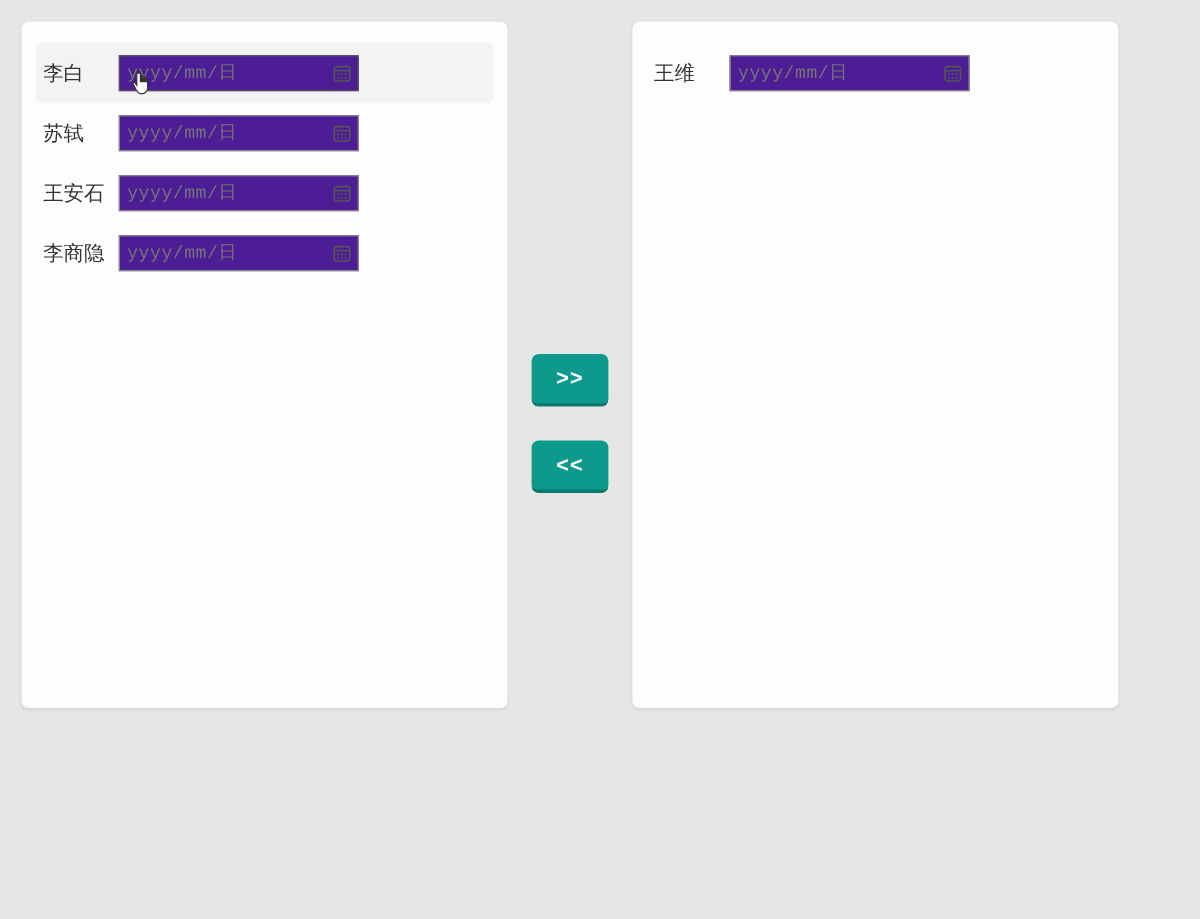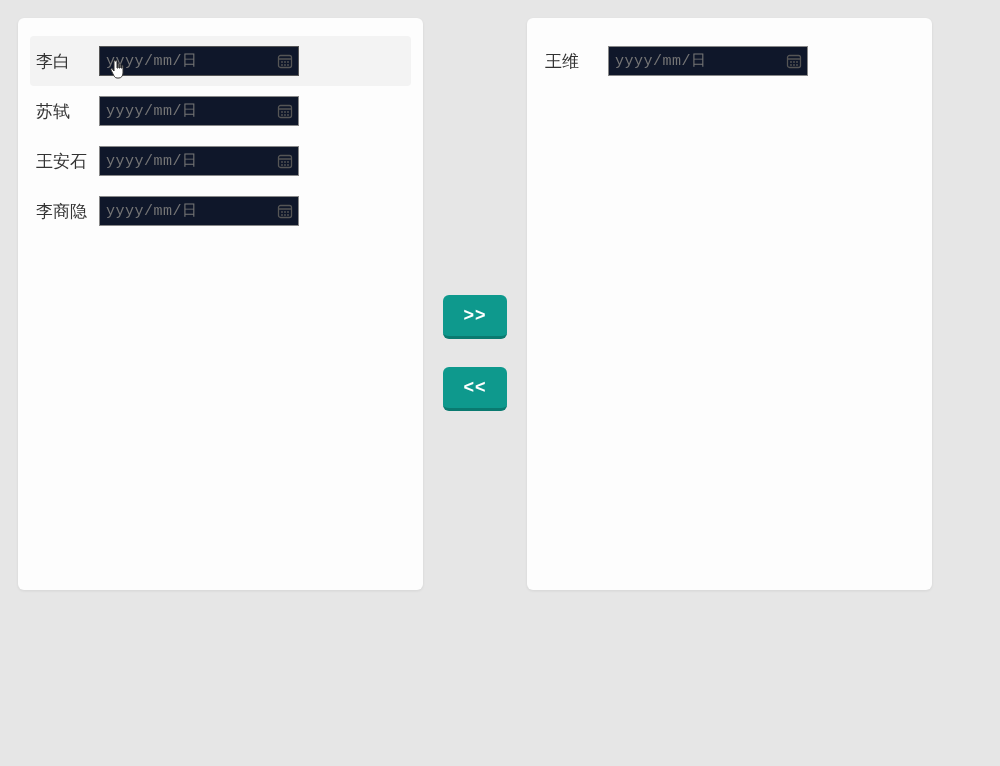--- a/index.html
+++ b/index.html
@@ -49,21 +49,21 @@
       white-space: nowrap;
     }
     .date-input-wrap {
       position: relative;
       flex: 0 0 auto;
     }
     .date-input {
       width: 200px;
       height: 30px;
       border: 1px solid #888;
-      background: #0f172a;
+      background: #4c1d95;
       font-family: "Courier New", monospace;
       font-size: 15px;
       color: #888;
       padding: 2px 30px 2px 6px;
       letter-spacing: 0.5px;
     }
     .row.hover .date-input {
       border: 1px solid #555;
     }
     .calendar-icon {

